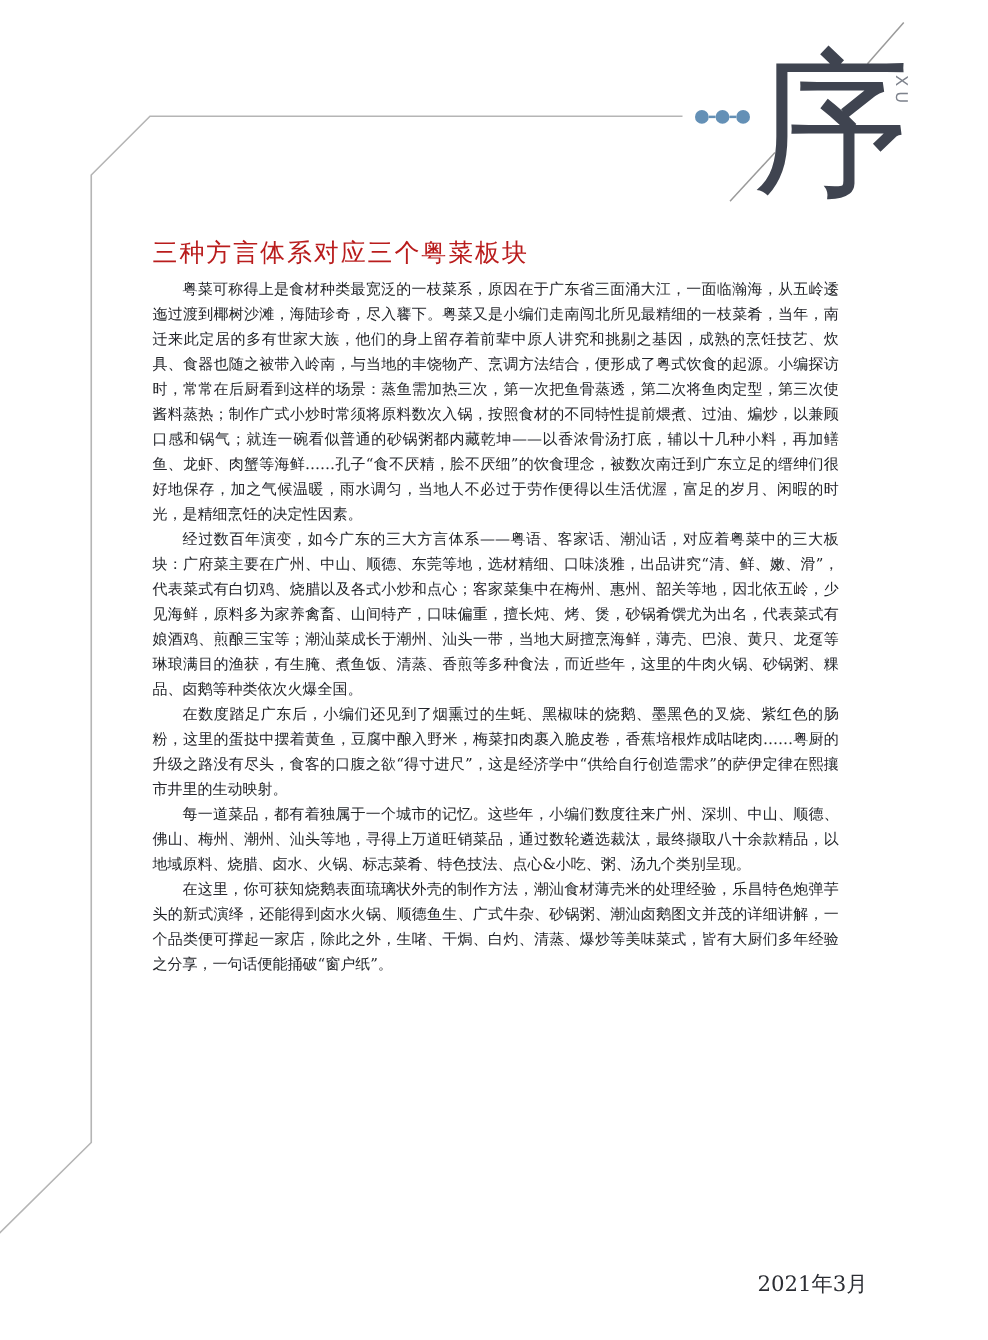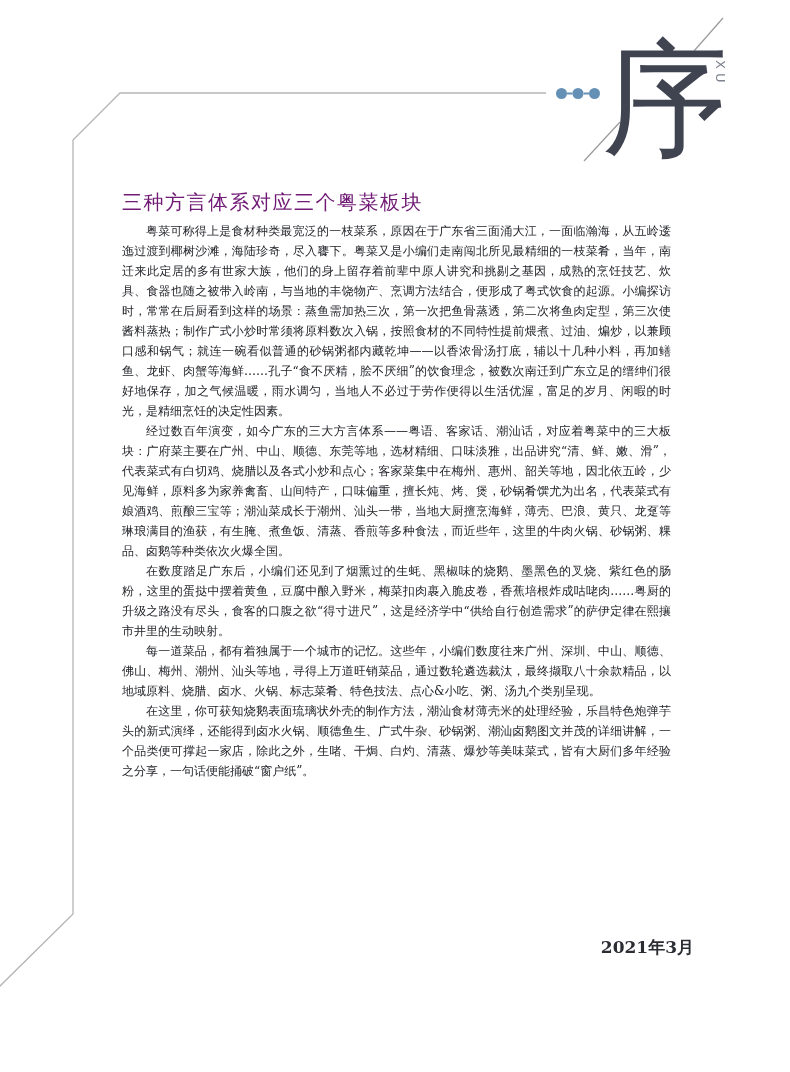--- a/index.html
+++ b/index.html
@@ -25,29 +25,29 @@
     font-family:"DejaVu Sans","Liberation Sans",sans-serif;
   }
   .content{
     position:absolute;left:122px;top:178px;width:549px;
     color:#23252a;
     font-size:12px;line-height:20px;
     text-align:justify;
   }
   .para{margin:0;text-indent:2em;}
   .heading{
-    color:#701a75;
+    color:#b91c1c;
     font-size:20px;font-weight:400;
     line-height:26px;
     letter-spacing:1.5px;
     margin:11px 0 6px 0;
   }
   .date{
-    position:absolute;top:936px;right:96px;
-    font-size:17px;color:#2b2d33;font-weight:bold;
+    position:absolute;top:1016px;right:96px;
+    font-size:17px;color:#2b2d33;
   }
 </style>
 </head>
 <body>
 
 <div class="page">
 
   <svg class="deco" width="790" height="1072" viewBox="0 0 790 1072">
     <polyline points="546,93 120,93 73,140 73,914 -2,988" fill="none" stroke="#b5b5b5" stroke-width="1.3"></polyline>
     <g fill="#6490b6" stroke="none">

